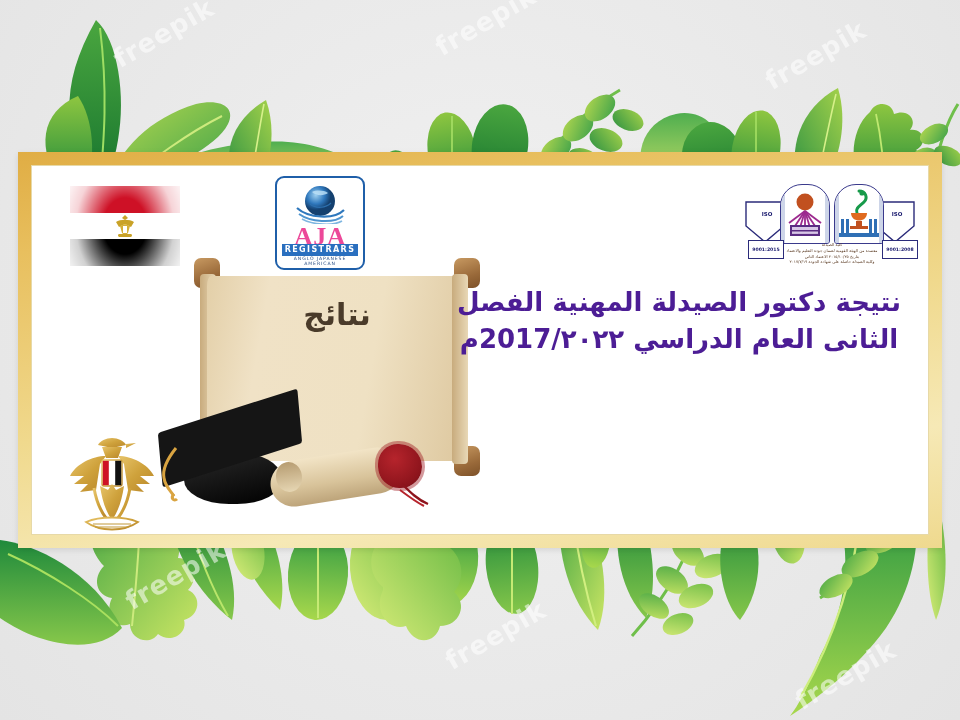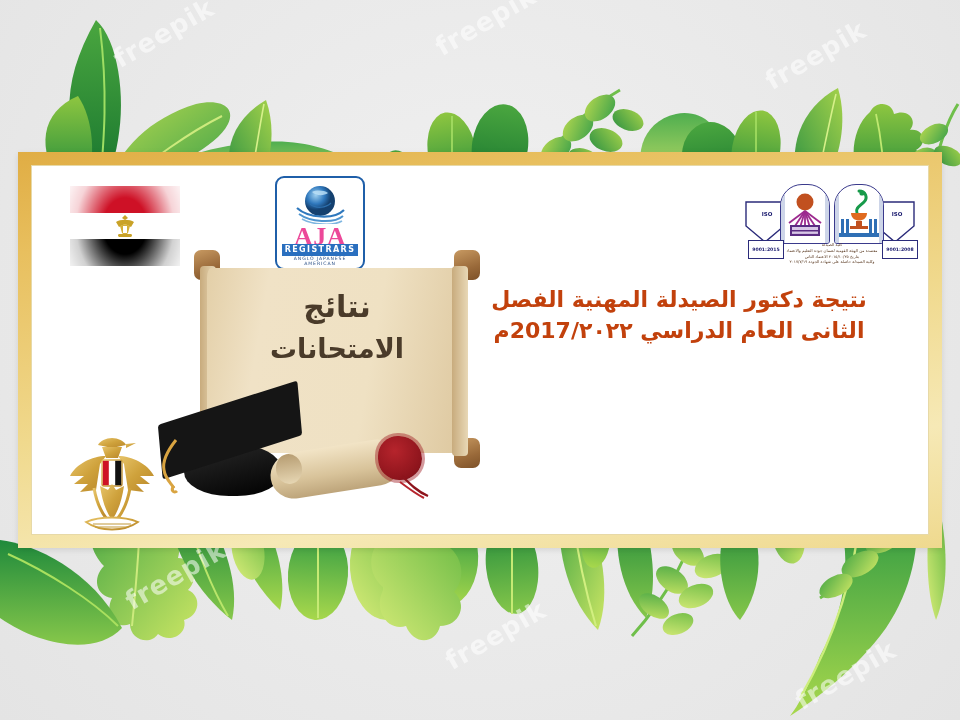--- a/index.html
+++ b/index.html
@@ -98,21 +98,21 @@
     text-align:center;line-height:17px;font-weight:bold;background:#fff;
   }
   #iso-tag-left{left:-10px;top:62px;}
   #iso-tag-right{left:124px;top:62px;}
   #uni-caption{
     position:absolute;left:18px;top:64px;width:112px;
     text-align:center;font-size:4px;color:#5a3a22;line-height:1.45;
     direction:rtl;
   }
   
-  #scroll-art{position:absolute;left:120px;top:84px;width:360px;height:290px;}
+  #scroll-art{position:absolute;left:120px;top:92px;width:360px;height:290px;}
   #scroll-body{
     position:absolute;left:55px;top:18px;width:258px;height:185px;
     background:linear-gradient(100deg,#e3cfa8 0%,#f0e2c6 22%,#efe1c3 62%,#ddc79e 100%);
     border-radius:4px/10px;
   }
   .scroll-rod{
     position:absolute;width:26px;height:30px;border-radius:7px;
     background:linear-gradient(160deg,#c89a62,#9a6a3a 60%,#7d5128);
   }
   #rod-tl{left:42px;top:0px;}
@@ -172,22 +172,22 @@
     box-shadow:0 0 0 3px rgba(160,28,36,.45);
   }
   #wax-ribbon{
     position:absolute;left:128px;top:46px;width:34px;height:26px;
   }
   
   #headline{
     position:absolute;right:26px;top:118px;width:446px;
     direction:rtl;text-align:center;
     font-family:"DejaVu Sans","Liberation Sans",sans-serif;
-    font-weight:bold;color:#c2410c;
-    font-size:22px;line-height:1.42;
+    font-weight:bold;color:#4c1d95;
+    font-size:26px;line-height:1.42;
     letter-spacing:0;
   }
   #headline div{white-space:nowrap;}
   
   #gold-eagle{
     position:absolute;left:34px;top:268px;width:92px;height:102px;
   }
 </style>
 </head>
 <body>
@@ -461,21 +461,20 @@
       <div id="scroll-art">
         <div class="scroll-rod" id="rod-tl"></div>
         <div class="scroll-rod" id="rod-tr"></div>
         <div class="scroll-rod" id="rod-br"></div>
         <div class="scroll-edge" id="edge-l"></div>
         <div id="scroll-body"></div>
         <div class="scroll-edge" id="edge-r"></div>
 
         <div id="scroll-text">
           <div class="scroll-line1">نتائج</div>
-          <div class="scroll-line2">الامتحانات</div>
         </div>
 
         <div id="grad-cap">
           <div id="cap-base"></div>
           <div id="cap-board"></div>
           <svg id="cap-tassel" viewBox="0 0 26 56">
             <path d="M20 2 C12 12 6 22 8 32 C9 40 14 44 18 50" fill="none" stroke="#d9a441" stroke-width="3"></path>
             <path d="M18 48 C14 52 18 56 21 53" fill="none" stroke="#d9a441" stroke-width="3"></path>
           </svg>
         </div>

